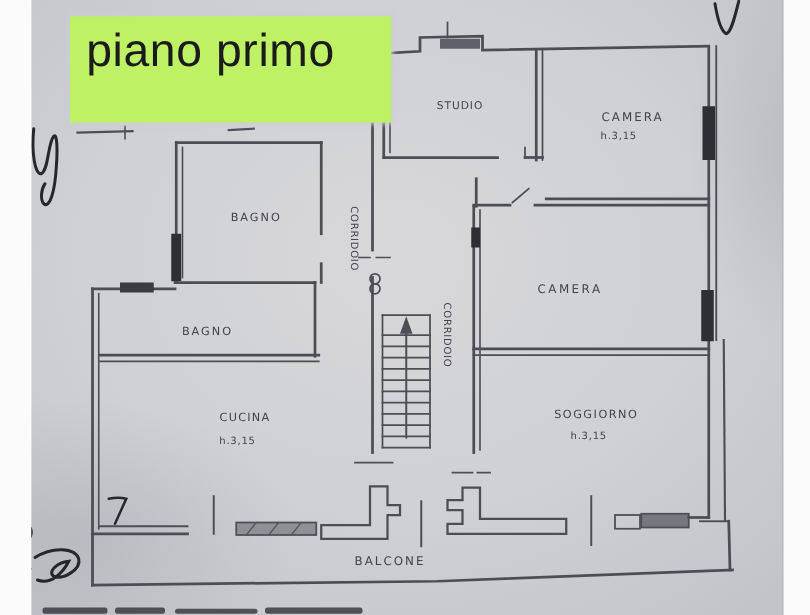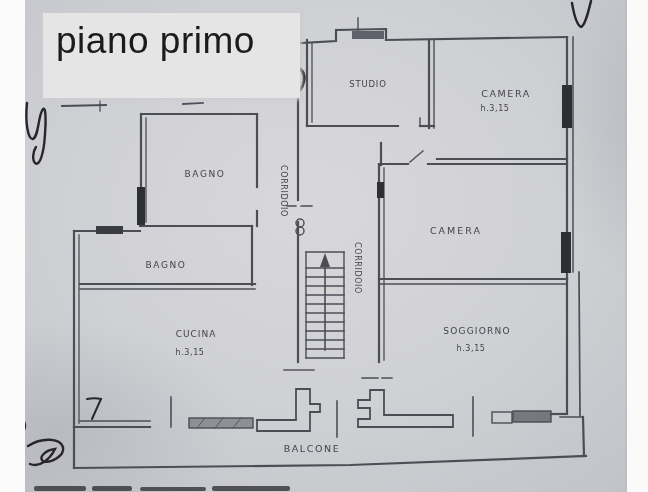--- a/index.html
+++ b/index.html
@@ -3,22 +3,22 @@
 <meta charset="utf-8">
 <style>
   html,body{margin:0;padding:0;background:#ffffff;}
   .stage{
     position:relative;width:648px;height:492px;overflow:hidden;
     background:#fbfbfc;
     font-family:"DejaVu Sans", sans-serif;
   }
   .stage svg{position:absolute;left:0;top:0;display:block;}
   .overlay-box{
-    position:absolute;left:43px;top:13px;width:257px;height:85px;
-    background:#e5e5e5;
+    position:absolute;left:56px;top:13px;width:257px;height:85px;
+    background:#bef264;
     box-shadow:0 0 4px 2px rgba(205,205,208,0.9);
   }
   .overlay-box .title{
     display:block;padding:8px 0 0 13px;
     font-family:"Liberation Sans", sans-serif;
     font-size:37px;line-height:1.1;letter-spacing:0.5px;
     color:#1b1b1d;white-space:nowrap;
   }
   .plan-label{
     font-family:"DejaVu Sans", sans-serif;

